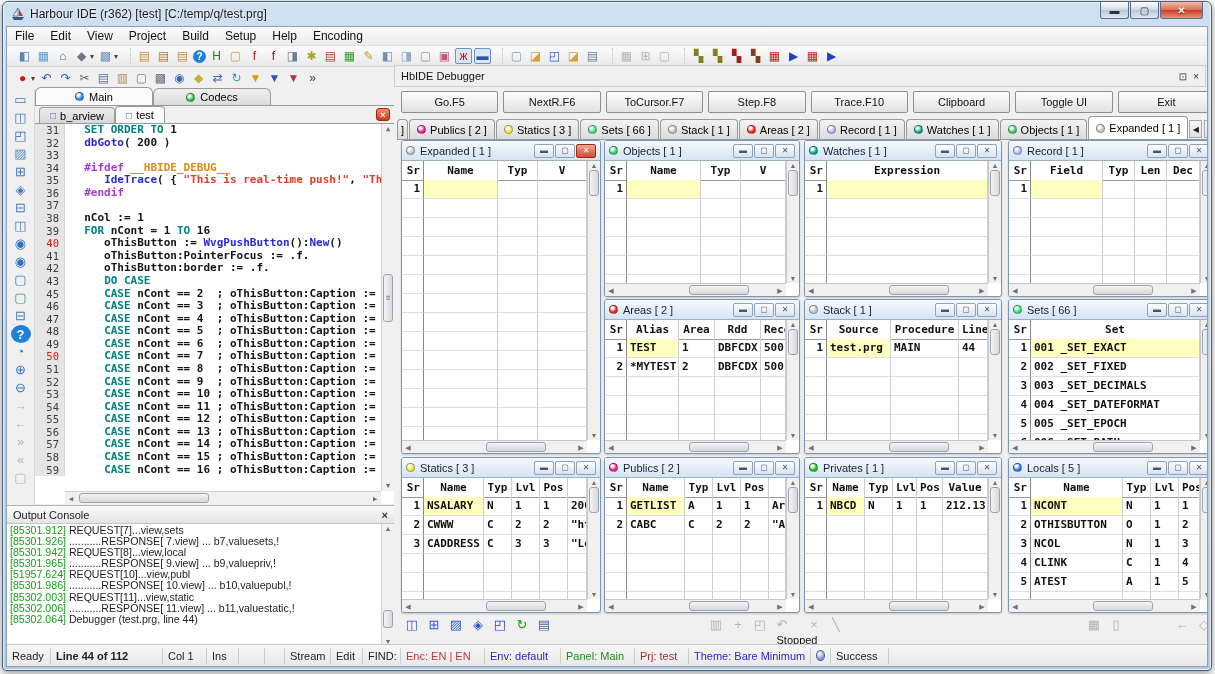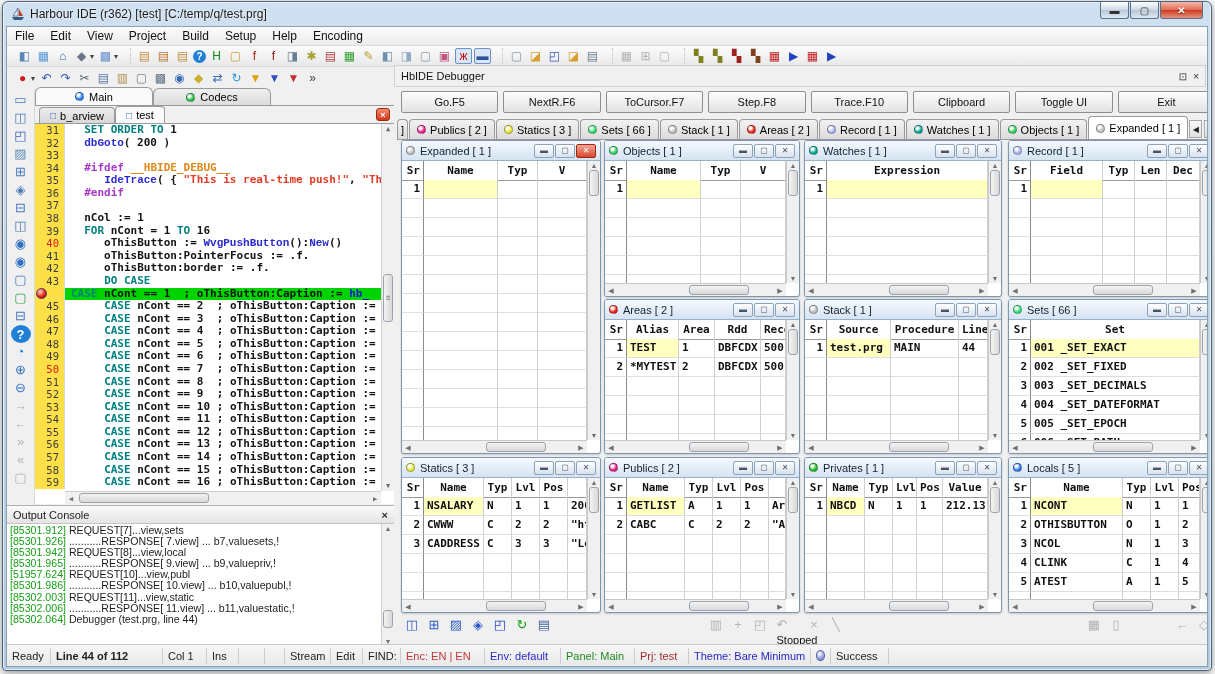--- a/index.html
+++ b/index.html
@@ -56,28 +56,28 @@
     border:1px solid #9a9a9a;border-bottom:none;border-radius:4px 4px 0 0;background:linear-gradient(#ececec,#d8d8d8);}
   .ftab.active{background:#fafafa;height:17px;}
   .ficon{color:#3a68c8;font-size:10px;}
   .tab-close{margin-left:auto;margin-bottom:2px;margin-right:4px;width:14px;height:13px;border-radius:3px;
     background:linear-gradient(#f08a6a,#d03818);color:#fff;font-size:9px;font-weight:bold;
     display:flex;align-items:center;justify-content:center;border:1px solid #a02808;}
   
   .editor{position:absolute;left:28px;top:97px;width:359px;height:380px;background:#fff;
     font-family:"DejaVu Sans Mono",monospace;font-size:11px;font-weight:600;overflow:hidden;}
   .cline{display:flex;height:12.58px;line-height:12.58px;white-space:pre;}
-  .lno{width:30px;flex:none;text-align:right;padding-right:5px;color:#3c3c3c;background:#fde047;
+  .lno{width:30px;flex:none;text-align:right;padding-right:5px;color:#3c3c3c;background:#e5e5e5;
     border-right:1px solid #d8d8d8;font-size:10.5px;font-weight:400;position:relative;}
   .lno.red{color:#e01818;}
   .orb{position:absolute;left:1px;top:0px;width:11px;height:11px;border-radius:50%;
     background:radial-gradient(circle at 35% 30%, #ffb0a0 0 15%, #e02818 55%, #701000);border:1px solid #5a2a60;}
   .ctext{flex:1;padding-left:6px;color:#141414;overflow:hidden;}
   .ctext.hl{background:#00d400;}
-  .tk-k{color:#008080;} .tk-f{color:#2a2ad0;font-family:Liberation Mono, monospace;} .tk-s{color:#e03c28;} .tk-p{color:#a83cc8;}
+  .tk-k{color:#008080;} .tk-f{color:#2a2ad0;} .tk-s{color:#e03c28;} .tk-p{color:#a83cc8;}
   .tk-o{color:#e08818;} .tk-n{color:#141414;} .tk-g{color:#1818e0;}
   .vscroll{position:absolute;right:0;top:0;width:13px;bottom:13px;background:#f0f0f0;border-left:1px solid #d0d0d0;}
   .hscroll{position:absolute;left:30px;right:13px;bottom:0;height:13px;background:#f0f0f0;border-top:1px solid #d0d0d0;}
   .sb-arrow{position:absolute;color:#707070;font-size:7px;text-align:center;width:100%;}
   .thumbv{position:absolute;left:1px;right:1px;height:48px;border:1px solid #9aa4ae;border-radius:3px;
     background:linear-gradient(90deg,#f4f4f4,#d8d8d8);color:#8a8a8a;font-size:7px;display:flex;align-items:center;justify-content:center;}
   .thumbh{position:absolute;top:1px;bottom:1px;width:130px;border:1px solid #9aa4ae;border-radius:3px;
     background:linear-gradient(#f4f4f4,#d8d8d8);}
   
   .console{position:absolute;left:0;top:478px;width:387px;height:141px;background:#fff;border-top:1px solid #b0b0b0;}
@@ -300,21 +300,20 @@
           <div class="cline"><div class="lno">34</div><div class="ctext"><span class="tk-n">  </span><span class="tk-p">#ifdef</span><span class="tk-o"> __HBIDE_DEBUG__</span></div></div>
           <div class="cline"><div class="lno">35</div><div class="ctext"><span class="tk-n">     </span><span class="tk-f">IdeTrace</span><span class="tk-n">( { </span><span class="tk-s">"This is real-time push!"</span><span class="tk-n">, </span><span class="tk-s">"This</span></div></div>
           <div class="cline"><div class="lno">36</div><div class="ctext"><span class="tk-n">  </span><span class="tk-p">#endif</span></div></div>
           <div class="cline"><div class="lno">37</div><div class="ctext"></div></div>
           <div class="cline"><div class="lno">38</div><div class="ctext"><span class="tk-n">  nCol := 1</span></div></div>
           <div class="cline"><div class="lno">39</div><div class="ctext"><span class="tk-n">  </span><span class="tk-k">FOR</span><span class="tk-n"> nCont = 1 </span><span class="tk-k">TO</span><span class="tk-n"> 16</span></div></div>
           <div class="cline"><div class="lno red">40</div><div class="ctext"><span class="tk-n">     oThisButton := </span><span class="tk-f">WvgPushButton</span><span class="tk-n">():</span><span class="tk-f">New</span><span class="tk-n">()</span></div></div>
           <div class="cline"><div class="lno">41</div><div class="ctext"><span class="tk-n">     oThisButton:PointerFocus := .f.</span></div></div>
           <div class="cline"><div class="lno">42</div><div class="ctext"><span class="tk-n">     oThisButton:border := .f.</span></div></div>
           <div class="cline"><div class="lno">43</div><div class="ctext"><span class="tk-n">     </span><span class="tk-k">DO CASE</span></div></div>
-          <div class="cline"><div class="lno"><span class="orb"></span></div><div class="ctext hl"><span class="tk-k">CASE</span><span class="tk-n"> nCont == 1  ; oThisButton:Caption := </span><span class="tk-g">hb_</span></div></div>
           <div class="cline"><div class="lno">45</div><div class="ctext"><span class="tk-n">     </span><span class="tk-k">CASE</span><span class="tk-n"> nCont == 2  ; oThisButton:Caption := { ,</span></div></div>
           <div class="cline"><div class="lno">46</div><div class="ctext"><span class="tk-n">     </span><span class="tk-k">CASE</span><span class="tk-n"> nCont == 3  ; oThisButton:Caption := { </span></div></div>
           <div class="cline"><div class="lno">47</div><div class="ctext"><span class="tk-n">     </span><span class="tk-k">CASE</span><span class="tk-n"> nCont == 4  ; oThisButton:Caption := { </span></div></div>
           <div class="cline"><div class="lno">48</div><div class="ctext"><span class="tk-n">     </span><span class="tk-k">CASE</span><span class="tk-n"> nCont == 5  ; oThisButton:Caption := </span><span class="tk-f">wvg</span></div></div>
           <div class="cline"><div class="lno">49</div><div class="ctext"><span class="tk-n">     </span><span class="tk-k">CASE</span><span class="tk-n"> nCont == 6  ; oThisButton:Caption := </span><span class="tk-f">wvg</span></div></div>
           <div class="cline"><div class="lno red">50</div><div class="ctext"><span class="tk-n">     </span><span class="tk-k">CASE</span><span class="tk-n"> nCont == 7  ; oThisButton:Caption := </span><span class="tk-f">wvg</span></div></div>
           <div class="cline"><div class="lno">51</div><div class="ctext"><span class="tk-n">     </span><span class="tk-k">CASE</span><span class="tk-n"> nCont == 8  ; oThisButton:Caption := </span><span class="tk-f">hb_</span></div></div>
           <div class="cline"><div class="lno">52</div><div class="ctext"><span class="tk-n">     </span><span class="tk-k">CASE</span><span class="tk-n"> nCont == 9  ; oThisButton:Caption := { ,</span></div></div>
           <div class="cline"><div class="lno">53</div><div class="ctext"><span class="tk-n">     </span><span class="tk-k">CASE</span><span class="tk-n"> nCont == 10 ; oThisButton:Caption := { ,</span></div></div>
           <div class="cline"><div class="lno">54</div><div class="ctext"><span class="tk-n">     </span><span class="tk-k">CASE</span><span class="tk-n"> nCont == 11 ; oThisButton:Caption := { ,</span></div></div>

